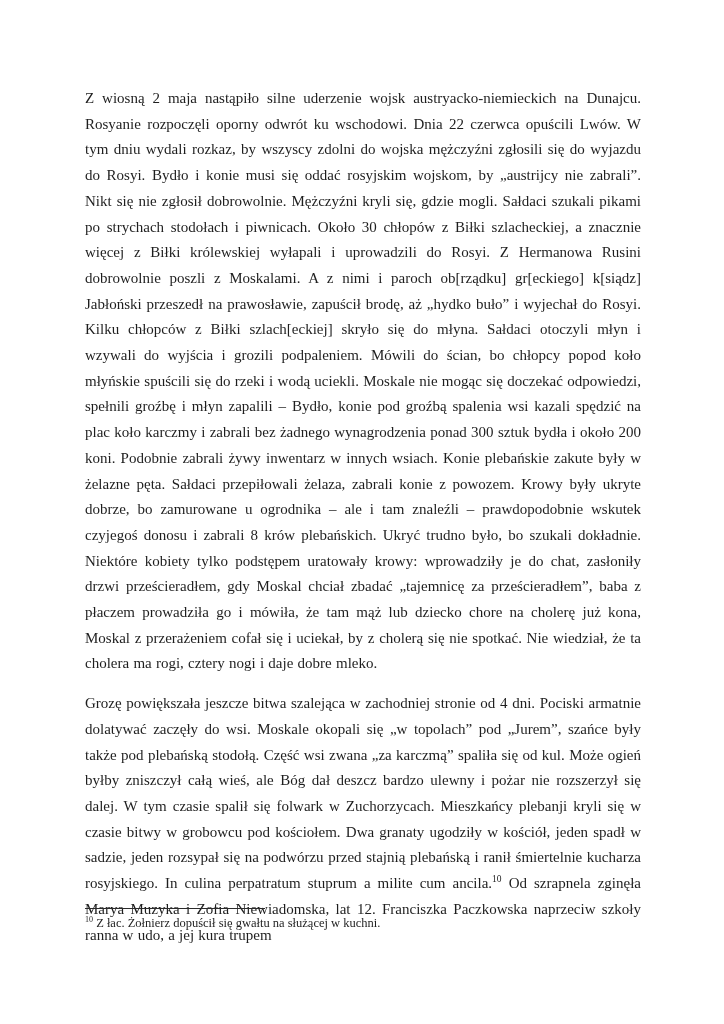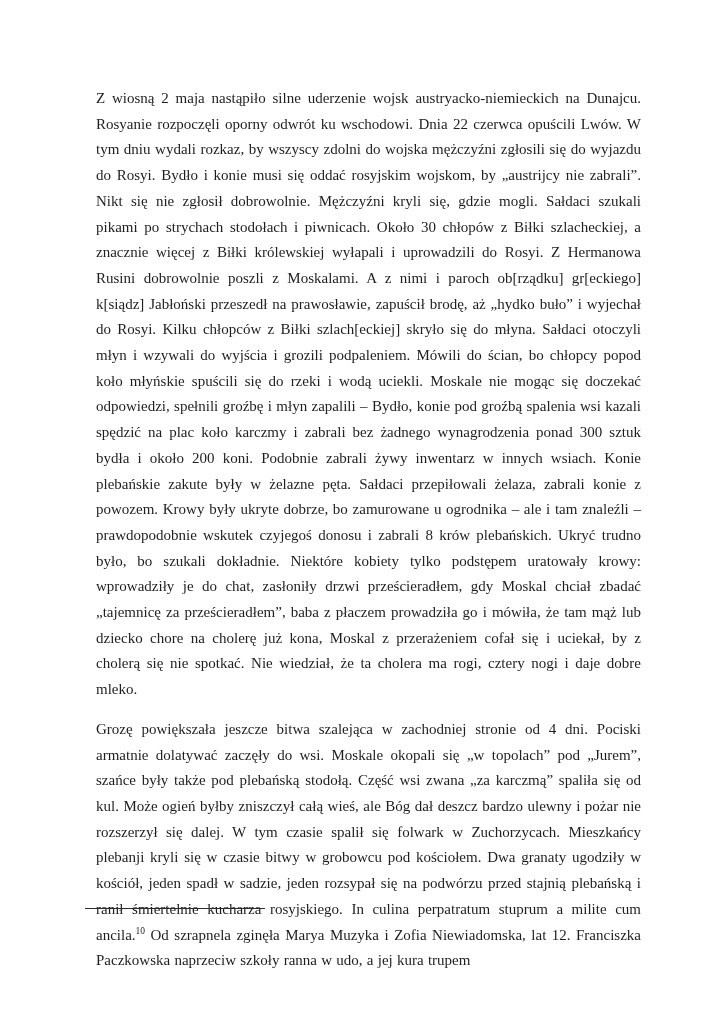--- a/index.html
+++ b/index.html
@@ -24,21 +24,21 @@
   .doc-title {
     font-size: 15.5px;
     font-weight: bold;
     margin: 0 0 21px 0;
     letter-spacing: 0.1px;
   }
   p.body-text {
     font-size: 15px;
     line-height: 25.7px;
     text-align: justify;
-    margin: 0 0 14px 11px;
+    margin: 0 0 14px 0;
     word-spacing: 0.5px;
     font-family: Liberation Serif, serif;
   }
   sup.fn-ref {
     font-size: 9.5px;
     line-height: 0;
     vertical-align: super;
   }
   .footnote-block {
     position: absolute;
@@ -70,13 +70,14 @@
 
 
   <p class="body-text">Z wiosną 2 maja nastąpiło silne uderzenie wojsk austryacko-niemieckich na Dunajcu. Rosyanie rozpoczęli oporny odwrót ku wschodowi. Dnia 22 czerwca opuścili Lwów. W tym dniu wydali rozkaz, by wszyscy zdolni do wojska mężczyźni zgłosili się do wyjazdu do Rosyi. Bydło i konie musi się oddać rosyjskim wojskom, by „austrijcy nie zabrali”. Nikt się nie zgłosił dobrowolnie. Mężczyźni kryli się, gdzie mogli. Sałdaci szukali pikami po strychach stodołach i piwnicach. Około 30 chłopów z Biłki szlacheckiej, a znacznie więcej z Biłki królewskiej wyłapali i uprowadzili do Rosyi. Z Hermanowa Rusini dobrowolnie poszli z Moskalami. A z nimi i paroch ob[rządku] gr[eckiego] k[siądz] Jabłoński przeszedł na prawosławie, zapuścił brodę, aż „hydko buło” i wyjechał do Rosyi.  Kilku chłopców z Biłki szlach[eckiej] skryło się do młyna. Sałdaci otoczyli młyn i wzywali do wyjścia i grozili podpaleniem. Mówili do ścian, bo chłopcy popod koło młyńskie spuścili się do rzeki i wodą uciekli. Moskale nie mogąc się doczekać odpowiedzi, spełnili groźbę i młyn zapalili – Bydło, konie pod groźbą spalenia wsi kazali spędzić na plac koło karczmy i zabrali bez żadnego wynagrodzenia ponad 300 sztuk bydła i około 200 koni. Podobnie zabrali żywy inwentarz w innych wsiach. Konie plebańskie zakute były w żelazne pęta. Sałdaci przepiłowali żelaza, zabrali konie z powozem. Krowy były ukryte dobrze, bo zamurowane u ogrodnika – ale i tam znaleźli – prawdopodobnie wskutek czyjegoś donosu i zabrali 8 krów plebańskich. Ukryć trudno było, bo szukali dokładnie. Niektóre kobiety tylko podstępem uratowały krowy: wprowadziły je do chat, zasłoniły drzwi prześcieradłem, gdy Moskal chciał zbadać „tajemnicę za prześcieradłem”, baba z płaczem prowadziła go i mówiła, że tam mąż lub dziecko chore na cholerę już kona, Moskal z przerażeniem cofał się i uciekał, by z cholerą się nie spotkać. Nie wiedział, że ta cholera ma rogi, cztery nogi i daje dobre mleko.</p>
 
   <p class="body-text"><span>Grozę powiększała jeszcze bitwa szalejąca w zachodniej stronie od 4 dni. Pociski armatnie dolatywać zaczęły do wsi. Moskale okopali się „w topolach” pod „Jurem”, szańce były także pod plebańską stodołą. Część wsi zwana „za karczmą” spaliła się od kul. Może ogień byłby zniszczył całą wieś, ale Bóg dał deszcz bardzo ulewny i pożar nie rozszerzył się dalej. W tym czasie spalił się folwark w Zuchorzycach. Mieszkańcy plebanji kryli się w czasie bitwy w grobowcu pod kościołem. Dwa granaty ugodziły w kościół, jeden spadł w sadzie, jeden rozsypał się na podwórzu przed stajnią plebańską i ranił śmiertelnie kucharza rosyjskiego. In culina perpatratum stuprum a milite cum ancila.</span><sup class="fn-ref">10</sup><span> Od szrapnela zginęła Marya Muzyka i Zofia Niewiadomska, lat 12. Franciszka Paczkowska naprzeciw szkoły ranna w udo, a jej kura trupem</span></p>
 
 </div>
 
 <div class="footnote-block">
   <div class="fn-rule"></div>
+  <p class="footnote"><sup>10</sup><span> Z łac. Żołnierz dopuścił się gwałtu na służącej w kuchni.</span></p>
 </div>
 
 </body></html>

